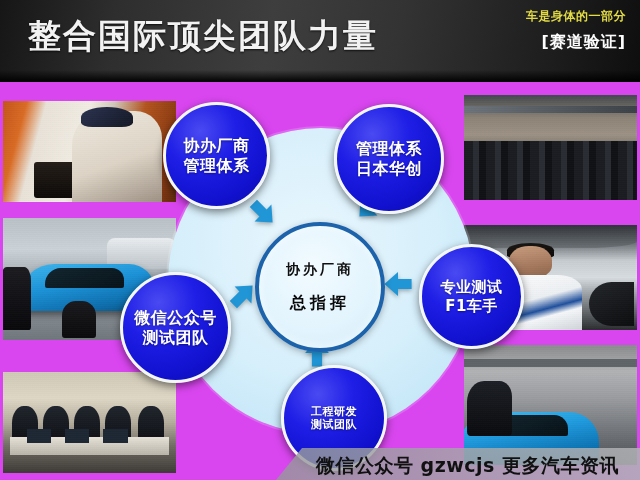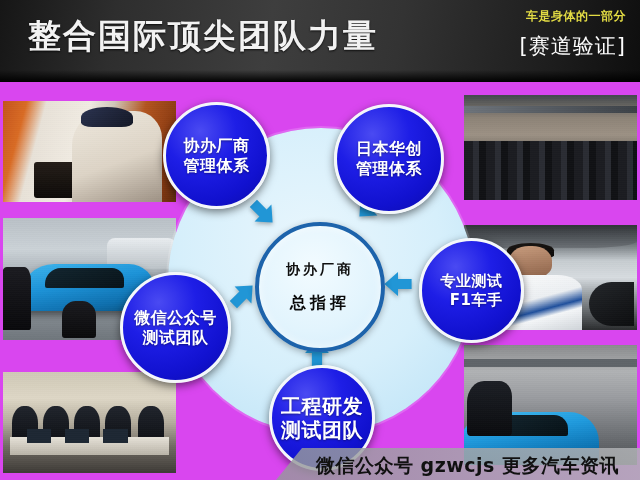--- a/index.html
+++ b/index.html
@@ -7,21 +7,21 @@
   #stage{position:relative;width:640px;height:480px;background:#d946ef;overflow:hidden;}
 
   
   .header{position:absolute;left:0;top:0;width:640px;height:82px;
     background:linear-gradient(100deg,#161616 0%,#2e2e2e 18%,#3e3e3e 42%,#333 62%,#1d1d1d 86%,#0e0e0e 100%);}
   .header:after{content:"";position:absolute;left:0;bottom:0;width:100%;height:12px;
     background:linear-gradient(to bottom,rgba(0,0,0,0),#000);}
   .hdr-title{position:absolute;left:28px;top:17px;font-size:33px;line-height:38px;color:#f2f2f2;
     letter-spacing:2px;font-weight:600;text-shadow:0 1px 2px rgba(0,0,0,.8);}
   .hdr-sub1{position:absolute;right:14px;top:8px;font-size:12px;color:#e3dc44;font-weight:700;letter-spacing:.5px;}
-  .hdr-sub2{position:absolute;right:14px;top:32px;font-size:21px;color:#fdfdfd;font-weight:400;letter-spacing:1px;}
+  .hdr-sub2{position:absolute;right:14px;top:32px;font-size:16px;color:#fdfdfd;font-weight:700;letter-spacing:1px;}
 
   
   .photo{position:absolute;overflow:hidden;background:#111;}
   .photo .ph{position:absolute;inset:0;}
   .grain{position:absolute;inset:0;opacity:.22;
      background:repeating-linear-gradient(0deg,rgba(255,255,255,.05) 0 1px,rgba(0,0,0,.05) 1px 2px);}
 
   
   #p-l1{left:3px;top:101px;width:173px;height:101px;}
   #p-l1 .ph{background:
@@ -100,23 +100,23 @@
      box-shadow:0 0 0 2px rgba(255,255,255,.18);}
 
   .bub{position:absolute;border-radius:50%;display:flex;align-items:center;justify-content:center;
      text-align:center;color:#fff;font-weight:700;letter-spacing:.5px;
      background:radial-gradient(circle at 34% 26%,#4a4af2 0%,#1e1ee6 36%,#1111cf 70%,#0b0ba8 100%);
      border:3px solid #f4f7fa;box-shadow:0 3px 9px rgba(0,0,0,.5);}
   .bub span{display:block;line-height:1.22;text-shadow:0 1px 2px rgba(0,0,0,.4);}
 
   #b-tl{left:163px;top:102px;width:101px;height:101px;font-size:16px;}
   #b-tr{left:334px;top:104px;width:104px;height:104px;font-size:16px;}
-  #b-r {left:419px;top:238px;width:99px;height:99px;font-size:15px;text-align:right;}
+  #b-r {left:419px;top:244px;width:99px;height:99px;font-size:15px;}
   #b-bl{left:120px;top:272px;width:105px;height:105px;font-size:16px;}
-  #b-b {left:269px;top:365px;width:100px;height:100px;font-size:20px;}
+  #b-b {left:281px;top:365px;width:100px;height:100px;font-size:11px;}
 
   .core{position:absolute;left:255px;top:222px;width:122px;height:122px;border-radius:50%;
      background:radial-gradient(circle at 44% 34%,#f2fbff 0%,#e2f4fd 60%,#d3ecfa 100%);
      border:4px solid #1d63ab;box-shadow:0 2px 7px rgba(0,0,0,.3),inset 0 0 10px rgba(255,255,255,.7);
      display:flex;flex-direction:column;align-items:center;justify-content:center;}
   .core .l1{font-size:14px;letter-spacing:3px;color:#101010;font-weight:600;line-height:1.45;}
   .core .l2{font-size:14px;letter-spacing:3px;color:#101010;font-weight:600;line-height:1.45;}
   .core .l3{font-size:16px;letter-spacing:4px;color:#0a0a0a;font-weight:700;line-height:1.5;margin-top:11px;}
 
   .arrow{position:absolute;width:34px;height:34px;}
@@ -242,22 +242,22 @@
   </div>
 
   <div class="bub" id="b-tl">
     <div>
         <span>协办厂商</span>
          <span>管理体系</span>
       </div>
   </div>
   <div class="bub" id="b-tr">
     <div>
-        <span>日本华创</span>
-         <span>管理体系</span>
+        <span>管理体系</span>
+         <span>日本华创</span>
       </div>
   </div>
   <div class="bub" id="b-r">
     <div>
         <span>专业测试</span>
          <span>F1车手</span>
       </div>
   </div>
   <div class="bub" id="b-bl">
     <div>

